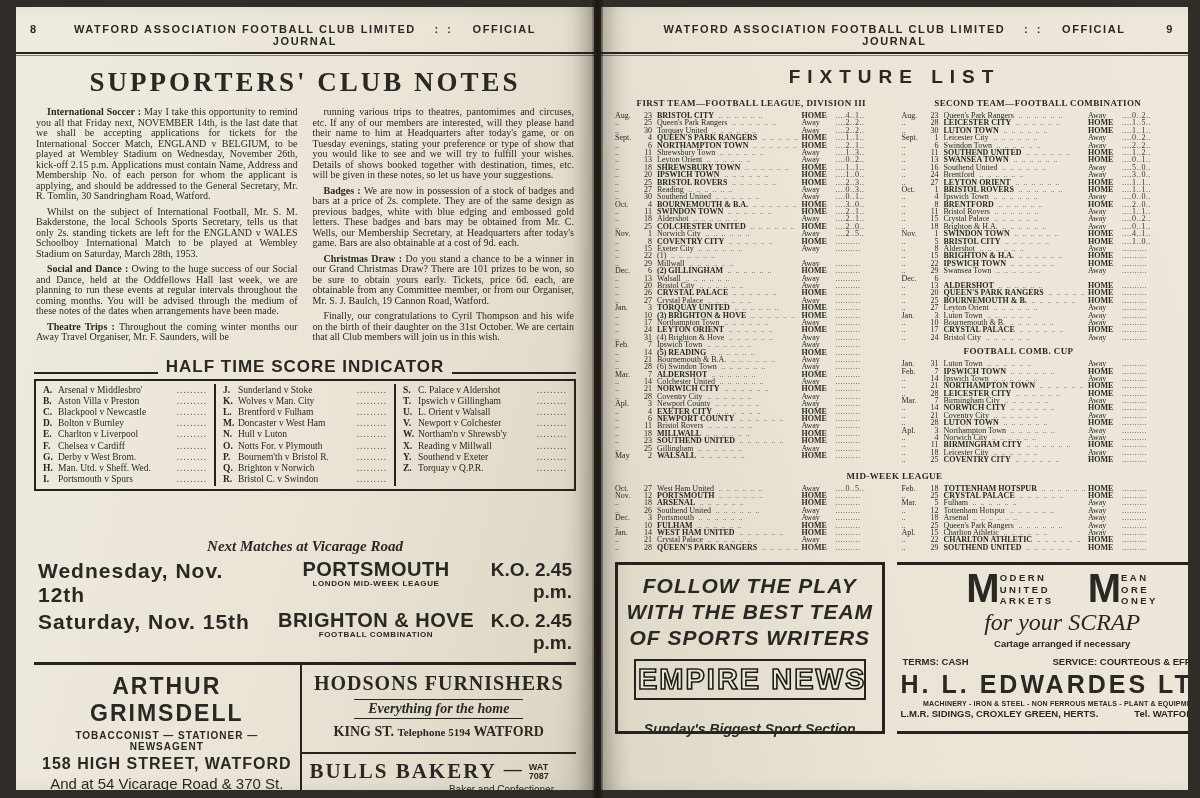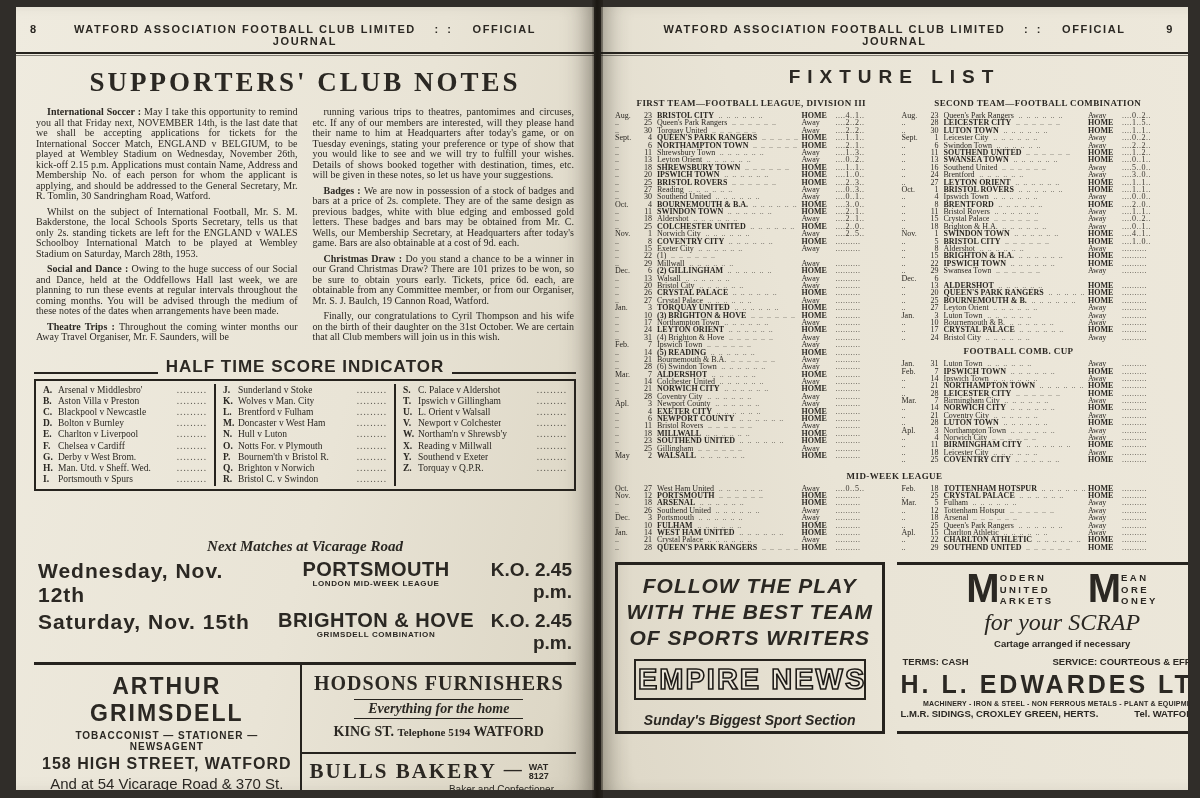--- a/index.html
+++ b/index.html
@@ -101,21 +101,21 @@
   .mw-cols{display:flex;gap:14px;margin-top:3px;}
   .mw-col{flex:1;min-width:0;}
 
   
   .ads-r{display:flex;gap:12px;margin:12px 14px 0;height:172px;font-family:"Liberation Sans",sans-serif;}
   .ad-empire{width:45%;border:3px solid #26231e;padding:8px 6px 4px;text-align:center;display:flex;flex-direction:column;}
   .e-line{font-style:italic;font-weight:bold;font-size:21px;line-height:26px;letter-spacing:1px;white-space:nowrap;}
   .e-namebox{border:2px solid #26231e;margin:8px 10px 6px;padding:2px 2px;}
   .e-name{font-weight:bold;font-size:29px;letter-spacing:2px;color:#ece7da;
           -webkit-text-stroke:1.6px #1d1a16;white-space:nowrap;}
-  .e-tag{font-style:italic;font-weight:bold;font-size:14px;margin-top:6px;}
+  .e-tag{font-style:italic;font-weight:bold;font-size:14px;margin-top:15px;}
   .ad-edwardes{flex:1;border-top:3px solid #26231e;border-bottom:3px solid #26231e;padding:6px 4px 4px;text-align:center;}
   .mmm{display:flex;justify-content:center;gap:34px;}
   .mgroup{display:flex;text-align:left;}
   .bigM{font-weight:bold;font-size:40px;line-height:34px;}
   .mwords{font-weight:bold;font-size:9.5px;line-height:11.5px;letter-spacing:2.5px;padding-top:1px;}
   .scrap{font-family:"Liberation Serif",serif;font-style:italic;font-size:24px;margin-top:2px;}
   .cartage{font-weight:bold;font-size:9.5px;margin-top:2px;}
   .terms-row{display:flex;justify-content:space-between;font-weight:bold;font-size:9.5px;margin-top:7px;padding:0 2px;}
   .edw-name{font-weight:bold;font-size:25px;letter-spacing:3px;margin-top:3px;white-space:nowrap;}
   .edw-desc{font-weight:bold;font-size:7px;letter-spacing:.2px;margin-top:1px;white-space:nowrap;}
@@ -307,21 +307,21 @@
         <span class="nm-mid">
           <div class="nm-opp">PORTSMOUTH</div>
           <div class="nm-comp">LONDON  MID-WEEK  LEAGUE</div>
         </span>
         <span class="nm-ko">K.O.  2.45  p.m.</span>
       </div>
       <div class="nm-row">
         <span class="nm-date">Saturday,  Nov.  15th</span>
         <span class="nm-mid">
           <div class="nm-opp">BRIGHTON  &amp;  HOVE</div>
-          <div class="nm-comp">GRIMSDELL  COMBINATION</div>
+          <div class="nm-comp">FOOTBALL  COMBINATION</div>
         </span>
         <span class="nm-ko">K.O.  2.45  p.m.</span>
       </div>
     </div>
 
     <div class="ads-l">
       <div class="ads-lcol">
         <div class="ad ad-grimsdell">
           <div class="g-name">ARTHUR  GRIMSDELL</div>
           <div class="g-trades">TOBACCONIST  —  STATIONER  —  NEWSAGENT</div>
@@ -346,21 +346,21 @@
             <span class="h-tel">Telephone 5194</span>
             <span>WATFORD</span>
           </div>
         </div>
         <div class="ad ad-bulls">
           <div class="b-namerow">
             <span class="b-name">BULLS  BAKERY</span>
             <span class="b-dash">—</span>
             <span class="b-tel">
               <div>WAT</div>
-              <div>8127</div>
+              <div>7087</div>
             </span>
           </div>
           <div class="b-desc">
             <div>Baker and Confectioner</div>
             <div>Morning Coffee, Teas, Snacks</div>
           </div>
           <div class="b-addr">
             <span>36 MARKET STREET</span>
             <span>·</span>
             <span>WATFORD</span>

